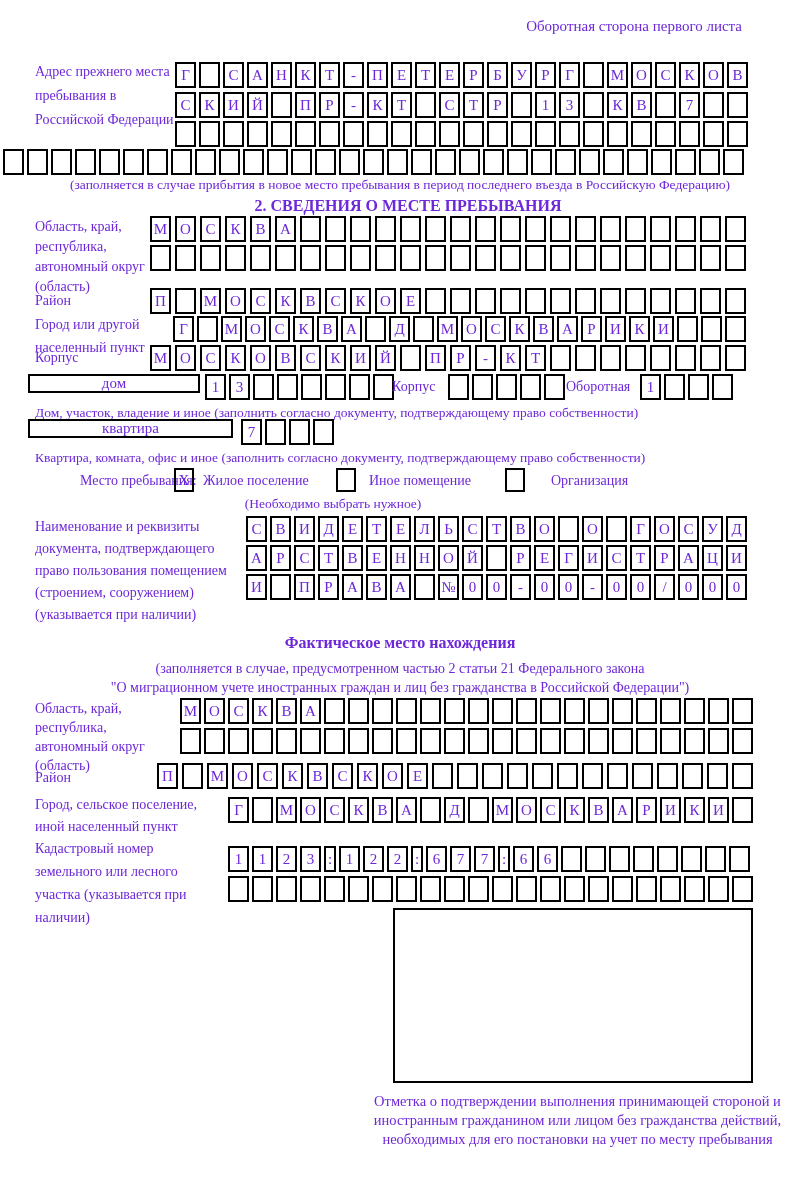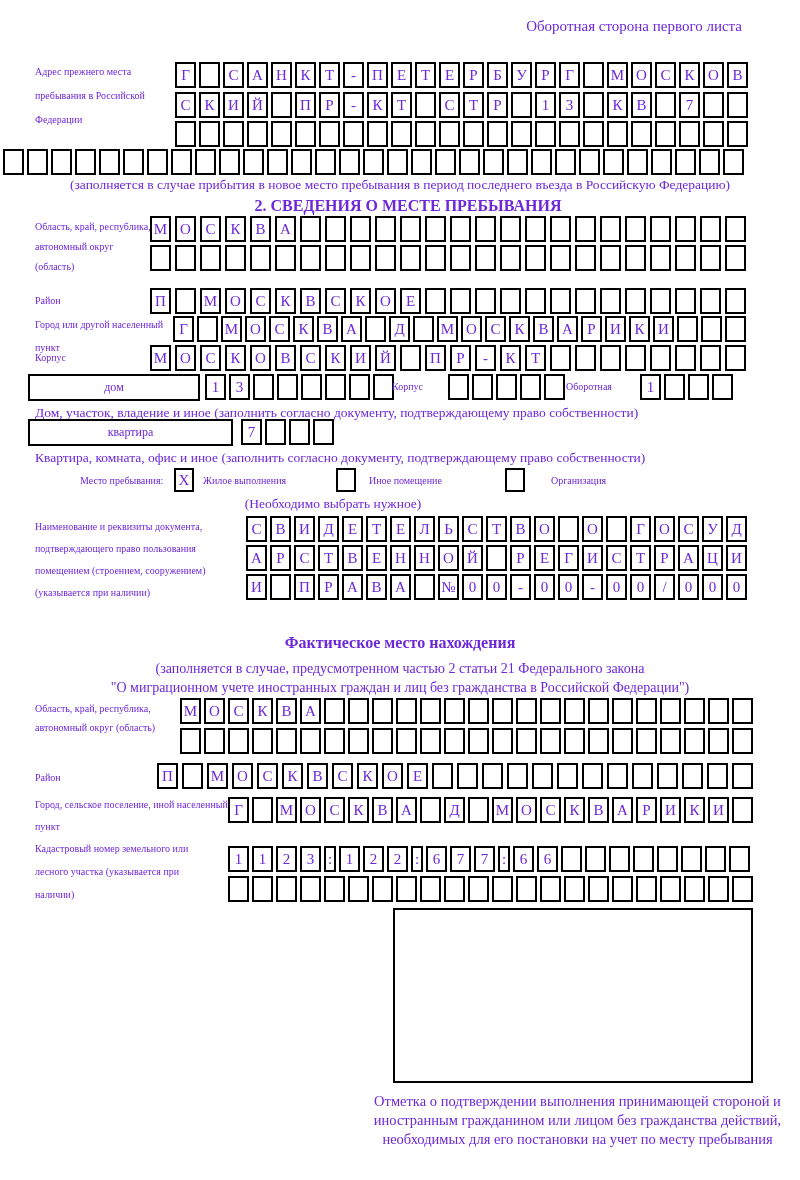--- a/index.html
+++ b/index.html
@@ -3,25 +3,25 @@
 <meta charset="utf-8">
 <style>
   html,body{margin:0;padding:0;background:#fff;}
   .page{position:relative;width:800px;height:1180px;background:#fff;color:#6d28d9;
         font-family:"Liberation Serif","DejaVu Serif",serif;overflow:hidden;}
   .cellrow{position:absolute;display:flex;gap:3px;}
   .cellrow.g4{gap:4px;}
   .cell{box-sizing:border-box;flex:none;width:21px;height:26px;border:2px solid #000;
         display:flex;align-items:center;justify-content:center;font-size:15px;line-height:1;}
   .cell.narrow{width:12px;}
-  .wbox{position:absolute;box-sizing:border-box;border:2px solid #000;height:27px;
-        display:flex;align-items:center;justify-content:center;font-size:12px;}
+  .wbox{position:absolute;box-sizing:border-box;border:2px solid #000;height:19px;
+        display:flex;align-items:center;justify-content:center;font-size:15px;}
   .chk{position:absolute;box-sizing:border-box;width:20px;height:24px;border:2px solid #000;
        display:flex;align-items:center;justify-content:center;font-size:15px;}
-  .lbl{position:absolute;font-size:10px;line-height:20px;}
+  .lbl{position:absolute;font-size:14px;line-height:20px;}
   .lbl.lh24{line-height:24px;}
   .cap{position:absolute;font-size:13.5px;white-space:nowrap;}
   .center{width:800px;left:0;text-align:center;}
   .title{position:absolute;left:0;width:800px;text-align:center;font-weight:bold;font-size:16px;}
   .stamp{position:absolute;box-sizing:border-box;border:2px solid #000;background:#fff;}
   .stampnote{position:absolute;font-size:14.5px;text-align:center;line-height:19px;}
 </style>
 </head>
 <body>
 
@@ -315,21 +315,21 @@
   <div class="cellrow" style="left:241px;top:419px;">
       <span class="cell">7</span>
       <span class="cell"></span>
       <span class="cell"></span>
       <span class="cell"></span>
     </div>
   <div class="cap" style="left:35px;top:450px;">Квартира, комната, офис и иное (заполнить согласно документу, подтверждающему право собственности)</div>
 
   <div class="lbl" style="left:35px;top:471px;margin-left:45px;">Место пребывания:</div>
   <div class="chk" style="left:174px;top:468px;">X</div>
-  <div class="lbl" style="left:203px;top:471px;">Жилое выполнения</div>
+  <div class="lbl" style="left:203px;top:471px;">Жилое поселение</div>
   <div class="chk" style="left:336px;top:468px;"></div>
   <div class="lbl" style="left:369px;top:471px;">Иное помещение</div>
   <div class="chk" style="left:505px;top:468px;"></div>
   <div class="lbl" style="left:551px;top:471px;">Организация</div>
   <div class="cap" style="left:173px;top:496px;width:320px;text-align:center;">(Необходимо выбрать нужное)</div>
 
   <div class="lbl" style="left:35px;top:516px;width:210px;line-height:22px;">Наименование и реквизиты документа, подтверждающего право пользования помещением (строением, сооружением) (указывается при наличии)</div>
   <div class="cellrow" style="left:246px;top:516px;">
       <span class="cell">С</span>
       <span class="cell">В</span>

